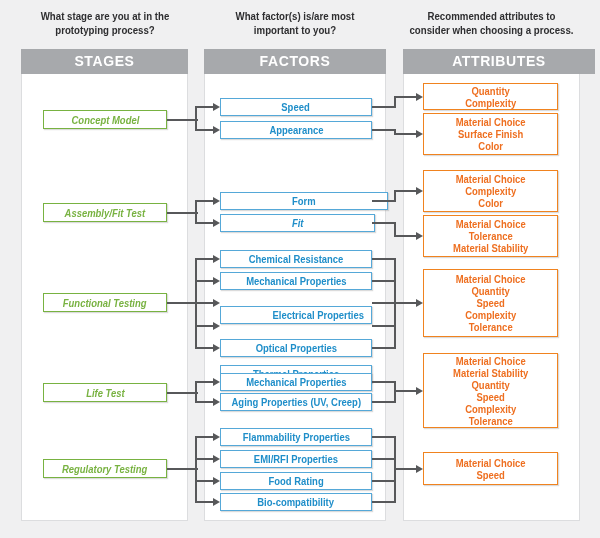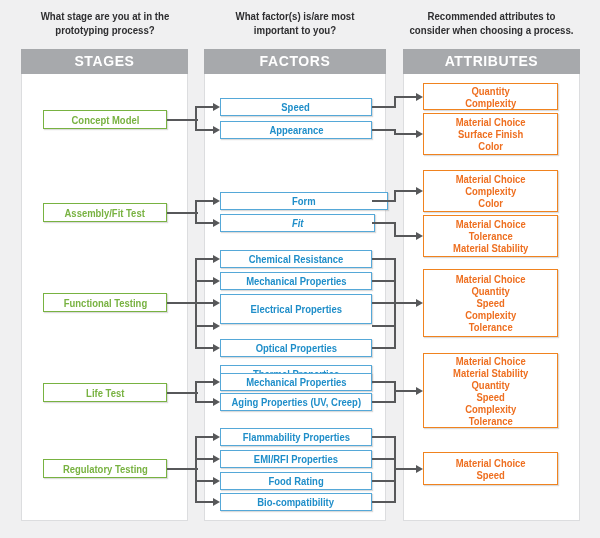--- a/index.html
+++ b/index.html
@@ -19,21 +19,21 @@
   .colhdr{
     position:absolute;top:49px;height:25px;box-sizing:border-box;
     background:var(--hdr,#a7a9ac);color:#fff;font-size:14px;font-weight:bold;
     text-align:center;line-height:25px;letter-spacing:0.6px;
   }
   .nbox{
     position:absolute;background:#fff;display:flex;align-items:center;justify-content:center;
     font-weight:bold;text-align:center;box-sizing:border-box;font-size:11px;
     box-shadow:1px 1px 1px rgba(110,110,110,0.25);
   }
-  .stage{border:1.5px solid var(--green,#78b241);color:var(--green,#78b241);}
+  .stage{border:1.5px solid var(--green,#78b241);color:var(--green,#78b241);font-style:italic;}
   .factor{border:1.5px solid var(--blueb,#55a8d8);color:var(--blue,#1f8ec9);}
   .attr{border:1.5px solid var(--orangeb,#f0831f);color:var(--orange,#ee6f20);}
   .cond{transform:scaleX(0.86);white-space:nowrap;}
   .attr-lines{transform:scaleX(0.86);}
   .attr-lines div{line-height:12px;white-space:nowrap;}
   .cline{position:absolute;background:var(--conn,#57585a);}
   .carrow{
     position:absolute;width:0;height:0;
     border-top:4px solid transparent;border-bottom:4px solid transparent;
     border-left:7px solid var(--conn,#57585a);
@@ -49,21 +49,21 @@
 important to you?</div>
   <div class="question" style="left:389px;top:10px;width:205px;">Recommended attributes to
 consider when choosing a process.</div>
 
   <div class="panel" style="left:21px;width:167px;"></div>
   <div class="panel" style="left:204px;width:182px;"></div>
   <div class="panel" style="left:403px;width:177px;"></div>
 
   <div class="colhdr" style="left:21px;width:167px;">STAGES</div>
   <div class="colhdr" style="left:204px;width:182px;">FACTORS</div>
-  <div class="colhdr" style="left:403px;width:177px;">ATTRIBUTES</div>
+  <div class="colhdr" style="left:403px;width:192px;">ATTRIBUTES</div>
 
   <div id="diagram-layer">
       <div class="nbox stage" style="left: 43px; top: 110px; width: 124px; height: 19px;">
         <span class="cond">Concept Model</span>
       </div>
       <div class="nbox factor" style="left: 220px; top: 98px; width: 152px; height: 18px;">
         <span class="cond">Speed</span>
       </div>
       <div class="nbox factor" style="left: 220px; top: 121px; width: 152px; height: 18px;">
         <span class="cond">Appearance</span>
@@ -134,21 +134,21 @@
       <div class="carrow" style="left: 416px; top: 232px;"></div>
       <div class="nbox stage" style="left: 43px; top: 293px; width: 124px; height: 19px;">
         <span class="cond">Functional Testing</span>
       </div>
       <div class="nbox factor" style="left: 220px; top: 250px; width: 152px; height: 18px;">
         <span class="cond">Chemical Resistance</span>
       </div>
       <div class="nbox factor" style="left: 220px; top: 272px; width: 152px; height: 18px;">
         <span class="cond">Mechanical Properties</span>
       </div>
-      <div class="nbox factor" style="left: 220px; top: 294px; width: 152px; height: 30px;">
+      <div class="nbox factor" style="left: 220px; top: 306px; width: 152px; height: 18px; justify-content: flex-end;">
         <span class="cond">Electrical Properties</span>
       </div>
       <div class="nbox factor" style="left: 220px; top: 317px; width: 152px; height: 18px; margin-top: 48px;">
         <span class="cond">Thermal Properties</span>
       </div>
       <div class="nbox factor" style="left: 220px; top: 339px; width: 152px; height: 18px;">
         <span class="cond">Optical Properties</span>
       </div>
       <div class="nbox attr" style="left: 423px; top: 269px; width: 135px; height: 68px;">
         <div class="attr-lines">

